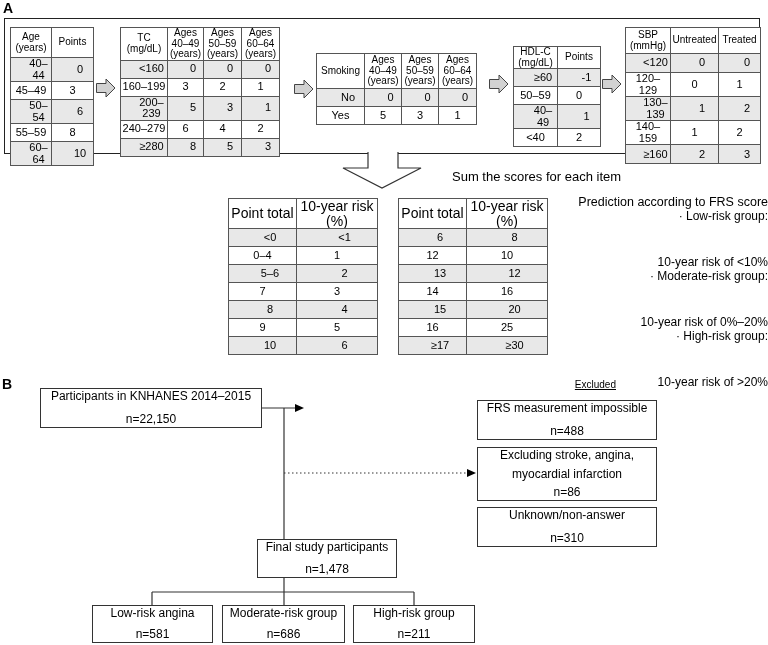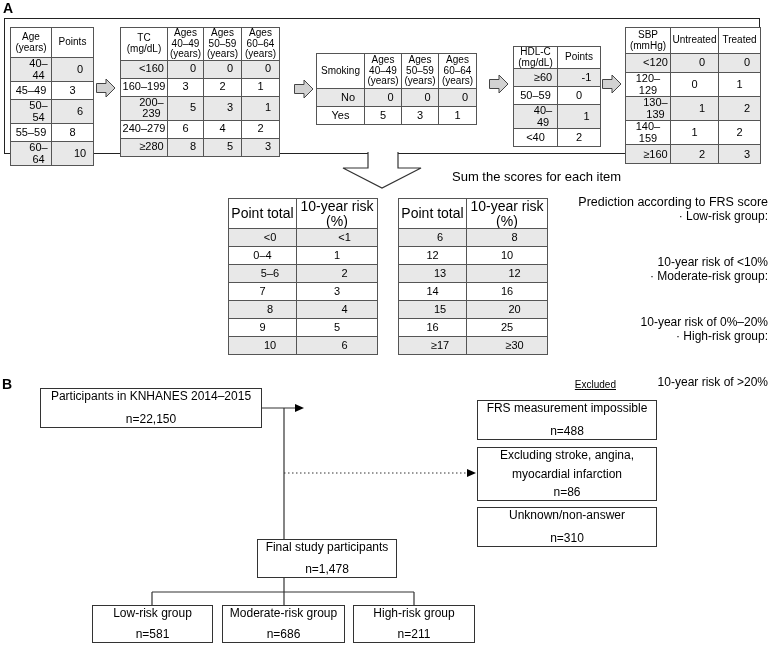--- a/index.html
+++ b/index.html
@@ -390,21 +390,21 @@
     <div>Unknown/non-answer</div>
     <div>n=310</div>
   </div>
 
   <div class="bbox" style="left:213px;top:539px;width:140px;height:39px;margin-left:44px;">
     <div>Final study participants</div>
     <div>n=1,478</div>
   </div>
 
   <div class="bbox" style="left:92px;top:605px;width:121px;height:38px;">
-    <div>Low-risk group</div>
+    <div>Low-risk angina</div>
     <div>n=581</div>
   </div>
 
   <div class="bbox" style="left:222px;top:605px;width:123px;height:38px;">
     <div>Moderate-risk group</div>
     <div>n=686</div>
   </div>
 
   <div class="bbox" style="left:353px;top:605px;width:122px;height:38px;">
     <div>High-risk group</div>

